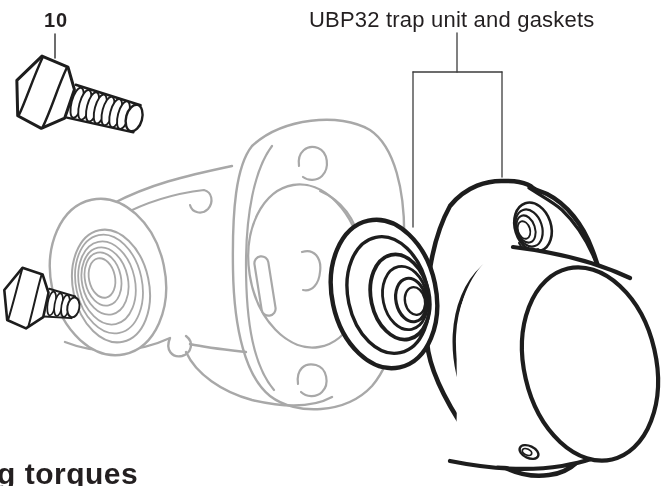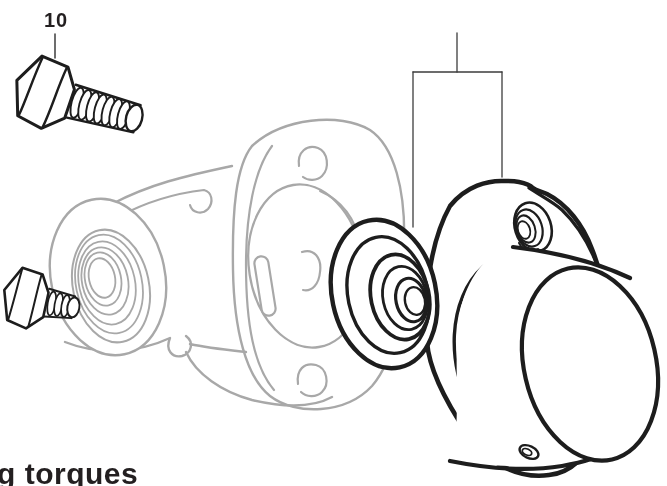--- a/index.html
+++ b/index.html
@@ -110,14 +110,15 @@
   <g fill="none">
     <path class="ld" stroke-width="1.5" d="M 55,34 L 55,58"></path>
     <path class="ld" stroke-width="1.3" d="M 457,33 L 457,72"></path>
     <path class="ld" stroke-width="1.3" d="M 413,72 L 502,72"></path>
     <path class="ld" stroke-width="1.3" d="M 413,72 L 413,227"></path>
     <path class="ld" stroke-width="1.3" d="M 502,72 L 502,177"></path>
   </g>
 </svg>
 
   <div class="lbl lbl-item">10</div>
+  <div class="lbl lbl-callout">UBP32 trap unit and gaskets</div>
   <div class="lbl lbl-fragment">g torques</div>
 </div>
 
 </body></html>

